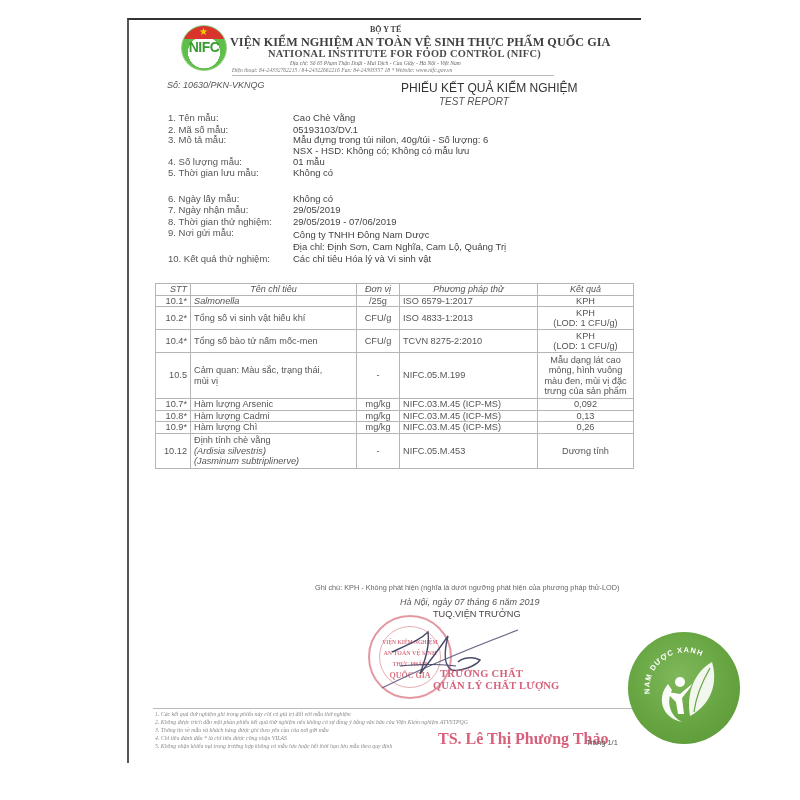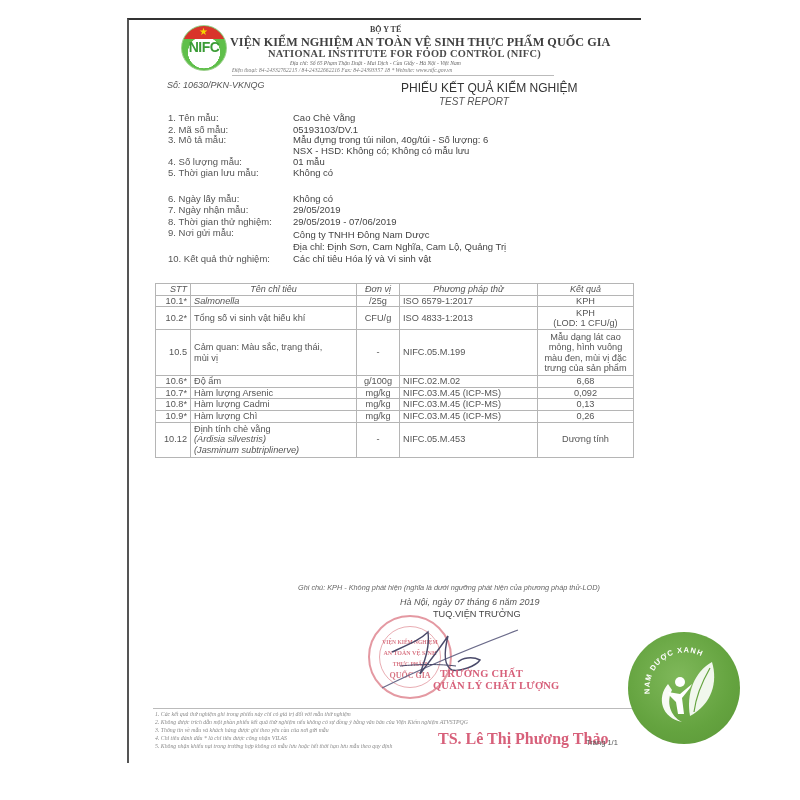--- a/index.html
+++ b/index.html
@@ -53,21 +53,21 @@
     overflow:hidden;
   }
   table.results th { font-weight:normal; font-style:italic; height:9px; font-size:9px; }
   .c-stt { width:29px; text-align:right; padding-left:2px !important; }
   .c-name { width:159px; text-align:left; }
   .c-unit { width:36px; text-align:center; }
   .c-method { width:131px; }
   .c-result { width:89px; text-align:center; }
   .it { font-style:italic; }
 
-  .note { left:250px; top:583px; font-style:italic; font-size:7.3px; color:#666;padding-left:48px; }
+  .note { left:267px; top:583px; font-size:7.3px; color:#666;padding-left:48px; }
   .place-date { left:400px; top:597px; font-style:italic; font-size:9px; color:#555; }
   .on-behalf { left:433px; top:609px; font-size:9.2px; color:#444; }
 
   
   .stamp {
     position:absolute; left:368px; top:615px; width:84px; height:84px; border-radius:50%;
     border:2px solid rgba(205,70,85,0.55); box-sizing:border-box;
   }
   .stamp .inner {
     position:absolute; left:9px; top:9px; right:9px; bottom:9px; border-radius:50%;
@@ -161,41 +161,44 @@
     <tr style="height:23px">
       <td class="c-stt">10.2*</td>
       <td class="c-name">Tổng số vi sinh vật hiếu khí</td>
       <td class="c-unit">CFU/g</td>
       <td class="c-method">ISO 4833-1:2013</td>
       <td class="c-result">
         <div>KPH</div>
         <div>(LOD: 1 CFU/g)</div>
       </td>
     </tr>
+    <tr style="height:23px">
+      <td class="c-stt">10.4*</td>
+      <td class="c-name">Tổng số bào tử nấm mốc-men</td>
+      <td class="c-unit">CFU/g</td>
+      <td class="c-method">TCVN 8275-2:2010</td>
+      <td class="c-result">
+        <div>KPH</div>
+        <div>(LOD: 1 CFU/g)</div>
+      </td>
+    </tr>
     <tr style="height:46px">
       <td class="c-stt">10.5</td>
       <td class="c-name">
         <div>Cảm quan: Màu sắc, trạng thái,</div>
         <div>mùi vị</div>
       </td>
       <td class="c-unit">-</td>
       <td class="c-method">NIFC.05.M.199</td>
       <td class="c-result">
         <div>Mẫu dạng lát cao</div>
         <div>mỏng, hình vuông</div>
         <div>màu đen, mùi vị đặc</div>
         <div>trưng của sản phẩm</div>
       </td>
-    </tr>
-    <tr style="height:11px">
-      <td class="c-stt">10.6*</td>
-      <td class="c-name">Độ ẩm</td>
-      <td class="c-unit">g/100g</td>
-      <td class="c-method">NIFC.02.M.02</td>
-      <td class="c-result">6,68</td>
     </tr>
     <tr style="height:11px">
       <td class="c-stt">10.7*</td>
       <td class="c-name">Hàm lượng Arsenic</td>
       <td class="c-unit">mg/kg</td>
       <td class="c-method">NIFC.03.M.45 (ICP-MS)</td>
       <td class="c-result">0,092</td>
     </tr>
     <tr style="height:11px">
       <td class="c-stt">10.8*</td>

